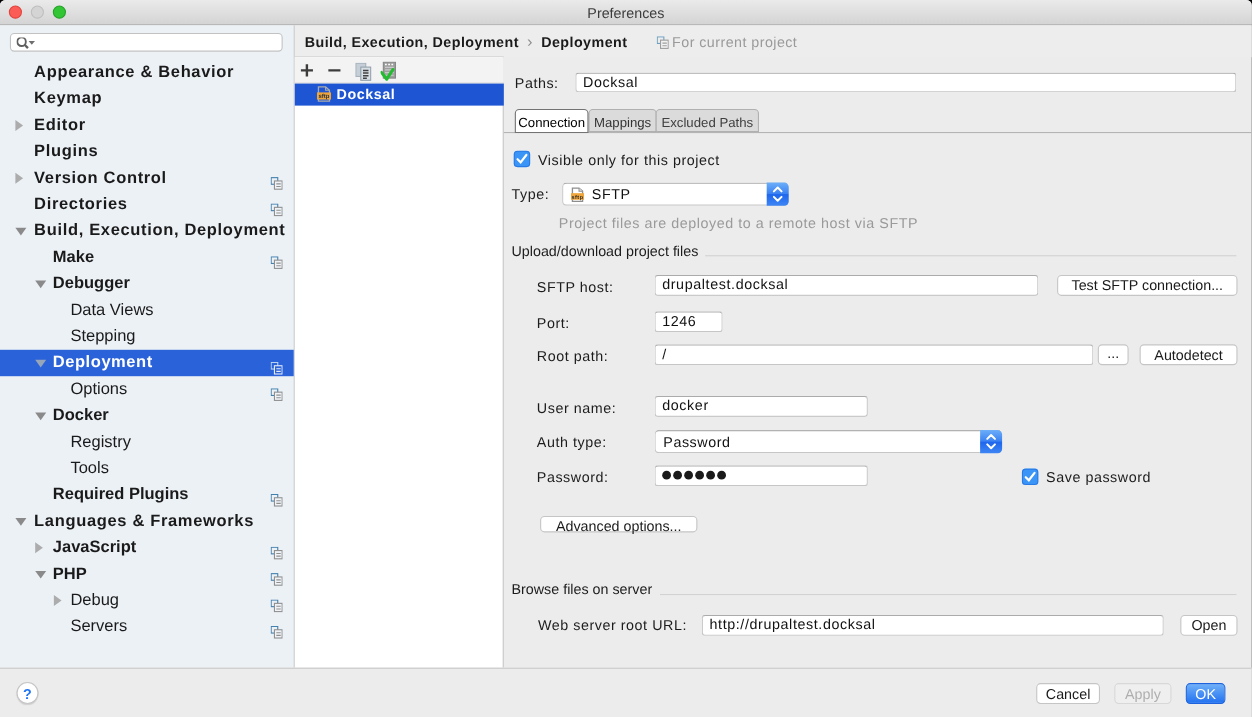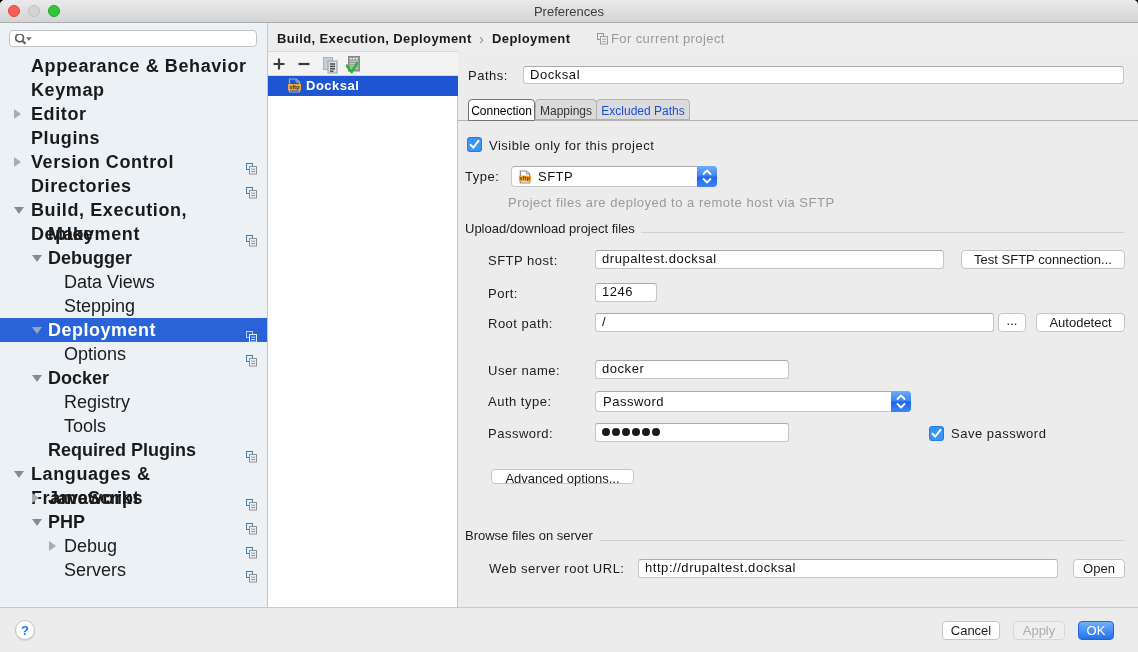--- a/index.html
+++ b/index.html
@@ -15,21 +15,21 @@
   .tl { position:absolute; top:5px; width:12px; height:12px; border-radius:50%; }
   #tl1 { left:8px;  background:#FB5D56; border:0.5px solid #E2433D; }
   #tl2 { left:28px; background:#D4D4D4; border:0.5px solid #BFBFBF; }
   #tl3 { left:48px; background:#32C635; border:0.5px solid #26A32B; }
   
   #sidebar { position:absolute; left:0; top:23px; width:268px; height:584px;
     background:#ECF1F6; border-right:1px solid #C6C6C6; }
   #search { position:absolute; left:9px; top:7px; width:248px; height:17px;
     background:#fff; border:1px solid #C2C2C2; border-radius:4px; }
   #tree { position:absolute; left:0; top:31px; width:267px; }
-  .row { position:relative; height:24px; line-height:24px; font-size:18px; color:#1A1A1A; }
+  .row { position:relative; height:24px; line-height:24px; font-size:15px; color:#1A1A1A; }
   .row.b { font-weight:bold; letter-spacing:0.6px; }
   .row .t0 { position:absolute; left:31px; }
   .row .t1 { position:absolute; left:48px;font-weight:bold; }
   .row .t2 { position:absolute; left:64px; }
   .row.sel { background:#2A62D9; color:#fff; font-weight:bold; letter-spacing:0.5px; }
   .arr { position:absolute; top:50%; width:0; height:0; }
   .ar-c { margin-top:-5.2px; border-top:5.2px solid transparent; border-bottom:5.2px solid transparent; border-left:7px solid #ACACAC; }
   .ar-e { margin-top:-3.4px; border-left:5.2px solid transparent; border-right:5.2px solid transparent; border-top:7px solid #8A8A8A; }
   .a0 { left:14px; } .a1 { left:32px; } .a2 { left:49px; }
   .ricon { position:absolute; right:10px; top:7px; }
@@ -274,21 +274,21 @@
     </div>
   </div>
 
   <div id="form" style="position:absolute;left:0;top:0;width:1138px;height:652px">
 
     <div class="lbl" style="left:468px;top:66px">Paths:</div>
     <div class="inp" style="left:523px;top:66px;width:601px;height:18px">Docksal</div>
 
     <div style="position:absolute;left:458px;top:120px;width:680px;height:1px;background:#B4B4B4"></div>
     <div class="tab" style="left:535px;width:62px;background:#DBDBDB;color:#333;border-color:#B0B0B0">Mappings</div>
-    <div class="tab" style="left:596px;width:94px;background:#DBDBDB;color:#1d4ed8;border-color:#B0B0B0">Excluded Paths</div>
+    <div class="tab" style="left:596px;width:94px;background:#DBDBDB;color:#404040;border-color:#B0B0B0">Excluded Paths</div>
     <div class="tab" style="left:468px;width:67px;height:22px;background:#fff;z-index:2">Connection</div>
 
     <div class="cbx" style="left:467px;top:137px"><svg width="15" height="15" viewBox="0 0 15 15">
           <path d="M3.5,7.8 L6.3,10.6 L11.5,3.9" fill="none" stroke="#fff" stroke-width="2" stroke-linecap="round"></path>
         </svg></div>
     <div class="lbl" style="left:489px;top:136px">Visible only for this project</div>
 
     <div class="lbl" style="left:465px;top:167px">Type:</div>
     <div class="combo" style="left:511px;top:166px;width:206px;height:21px">
       <svg width="12" height="14" viewBox="0 0 13 15" style="position:absolute;left:7px;top:3px">

